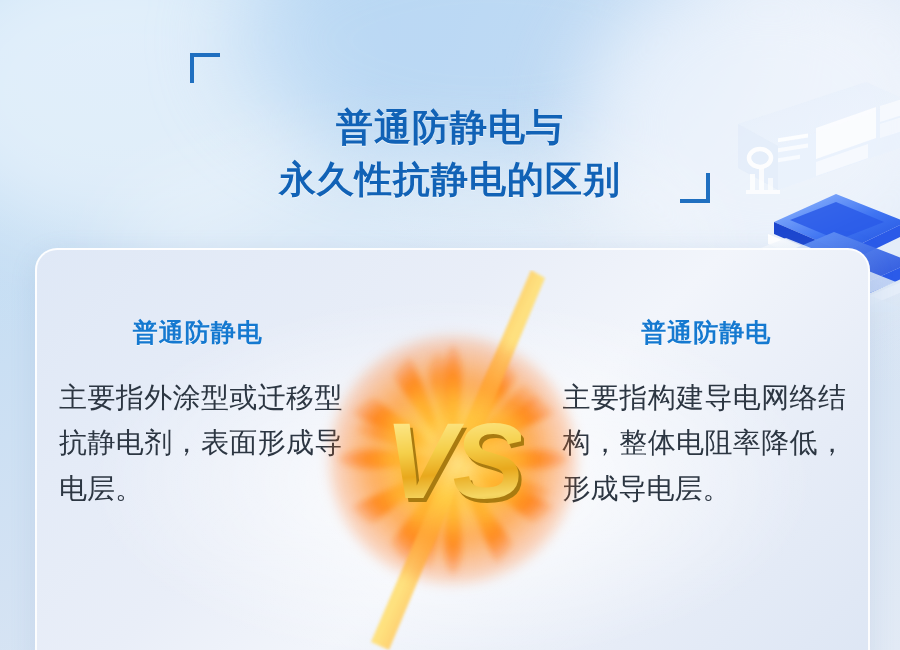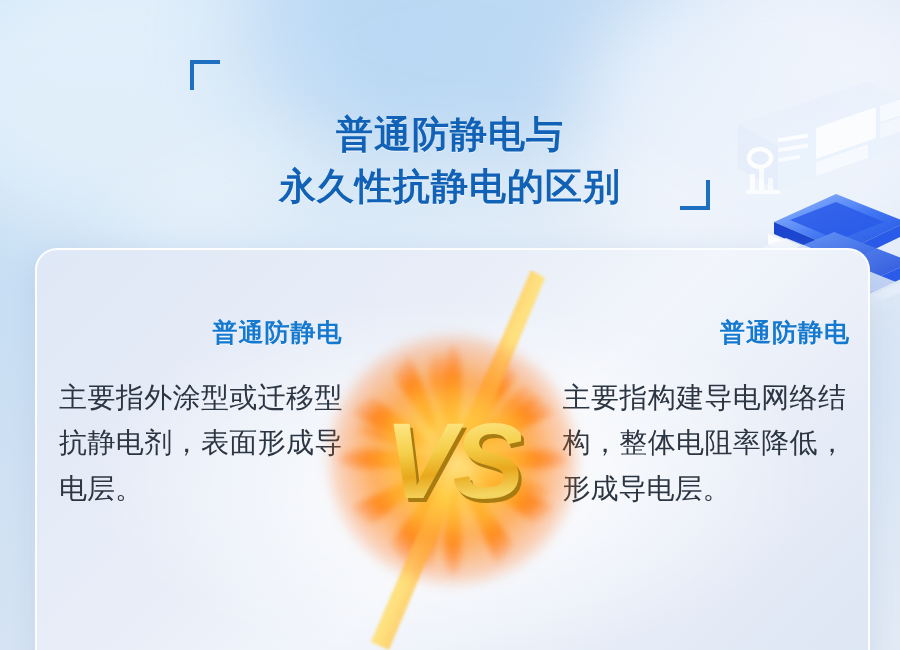--- a/index.html
+++ b/index.html
@@ -33,21 +33,21 @@
   }
   .bg-blob.b1 { left: -80px; top: -60px;  width: 420px; height: 300px; background: rgba(255,255,255,.45); }
   .bg-blob.b2 { left: 230px; top: -90px;  width: 520px; height: 260px; background: rgba(175,210,243,.55); }
   .bg-blob.b3 { right: -60px; top: -40px; width: 380px; height: 330px; background: rgba(240,245,252,.8); }
   .bg-blob.b4 { left: 120px; top: 150px;  width: 600px; height: 180px; background: rgba(255,255,255,.35); }
 
   
   .title-wrap {
     position: absolute;
     left: 190px;
-    top: 60px;
+    top: 53px;
     width: 520px;
     height: 150px;
   }
   .bracket {
     position: absolute;
     width: 26px;
     height: 26px;
     border-color: #1f6fc0;
     border-style: solid;
     border-width: 0;
@@ -107,21 +107,21 @@
     padding: 66px 28px 0 28px;
     box-sizing: border-box;
   }
   .col.left  { padding-left: 22px;  padding-right: 110px; }
   .col.right { padding-left: 110px; padding-right: 22px; }
 
   .col-heading {
     color: #1579d0;
     font-size: 25px;
     font-weight: 700;
-    text-align: right;
+    text-align: center;
     letter-spacing: 1px;
     margin: 0 0 26px 0;
     text-shadow: 0 1px 0 rgba(255,255,255,.6);
   }
   .col.left  .col-heading { margin-left: -6px; }
   .col.right .col-heading { margin-right: -4px; }
 
   .col-body {
     color: #2c3642;
     font-size: 28px;

